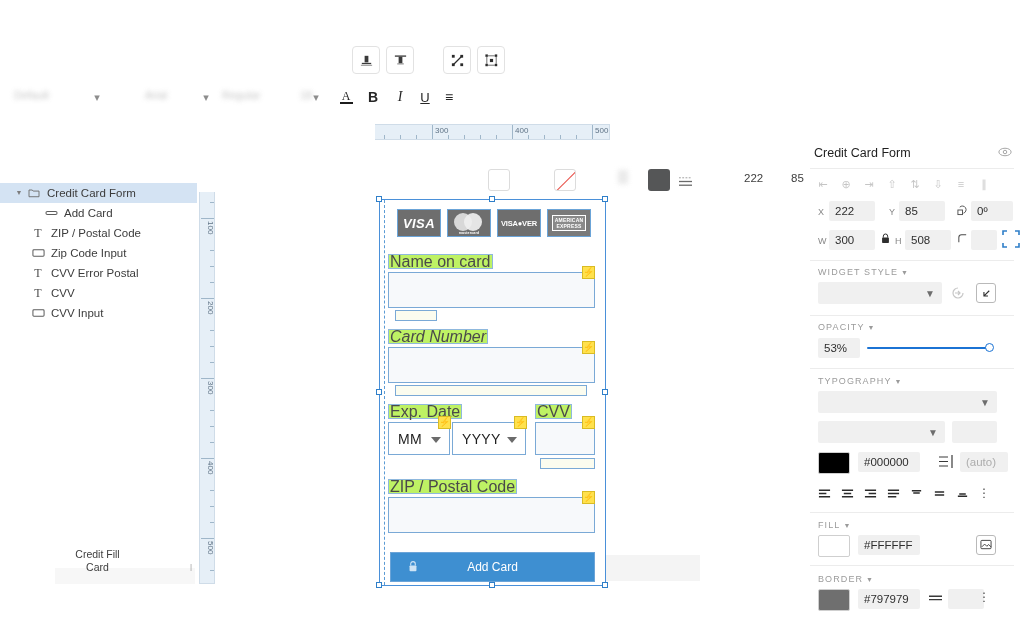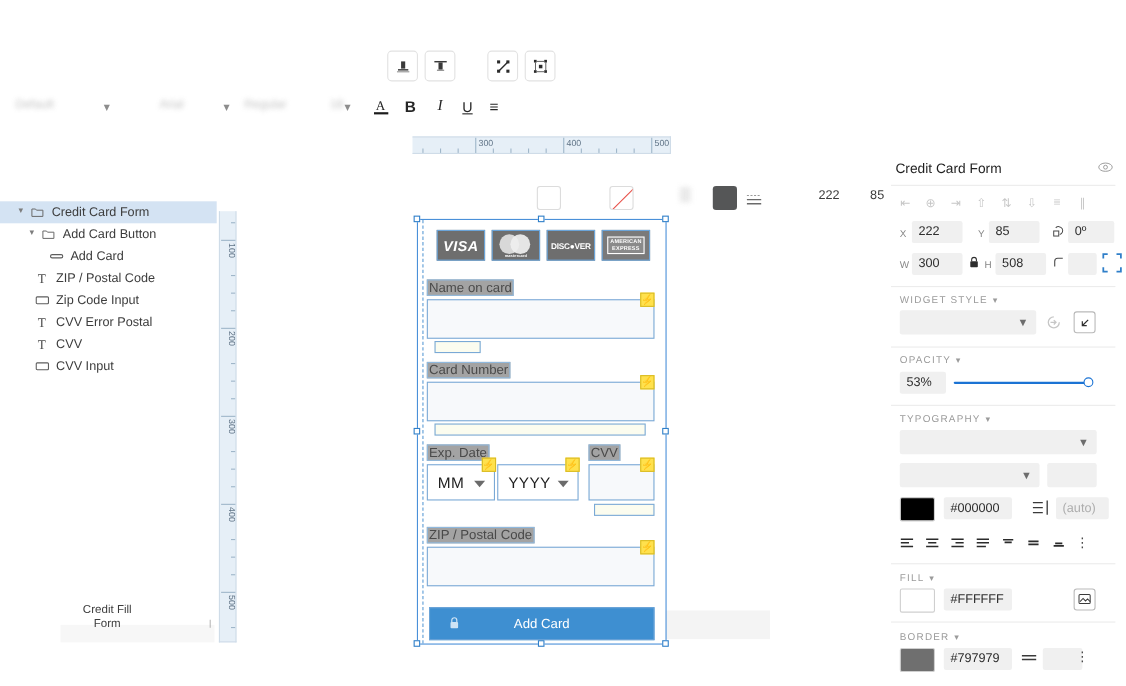--- a/index.html
+++ b/index.html
@@ -168,22 +168,22 @@
     padding: 1px 2px; text-align: center; letter-spacing: .2px;
   }
   .mc-wrap { position: relative; width: 30px; height: 20px; }
   .mc-c { position: absolute; top: 0; width: 18px; height: 18px; border-radius: 50%; }
   .mc-l { left: 0; background: #d8d8d8; }
   .mc-r { left: 10px; background: #efefef; opacity: .92; }
   .mc-t { position: absolute; bottom: -2px; left: 0; width: 30px;
           text-align: center; font-size: 3.6px; color: #fff; letter-spacing: .1px; }
 
   .fld-label {
-    position: absolute; font-size: 12px; color: #4a4a4a;
-    border: 1px solid #8fb8dd; background: #a3a3a3; padding: 0 1px;
+    position: absolute; font-size: 16px; color: #4a4a4a;
+    border: 1px solid #8fb8dd; background: #bef264; padding: 0 1px;
     line-height: 13px; white-space: nowrap;
   }
   .fld-box {
     position: absolute; background: #f7f9fb; border: 1.2px solid #7aa9d6;
   }
   .fld-err {
     position: absolute; background: #fbfcef; border: 1px solid #7aa9d6;
   }
   .badge {
     position: absolute; width: 13px; height: 13px; background: #ffe14d;
@@ -354,29 +354,20 @@
 
   <div class="layers">
     <div class="layer-row sel" style="padding-left:14px">
       <span class="disc">▼</span>
       <span class="lico">
         <svg width="12" height="10" viewBox="0 0 13 11">
             <path d="M1 2.2h3.6l1 1.2H12v6.2H1z" fill="none" stroke="#6a6a6a" stroke-width="1"></path>
           </svg>
       </span>
       <span class="ltext">Credit Card Form</span>
-    </div>
-    <div class="layer-row" style="padding-left:24px">
-      <span class="disc">▼</span>
-      <span class="lico">
-        <svg width="12" height="10" viewBox="0 0 13 11">
-            <path d="M1 2.2h3.6l1 1.2H12v6.2H1z" fill="none" stroke="#6a6a6a" stroke-width="1"></path>
-          </svg>
-      </span>
-      <span class="ltext">Add Card Button</span>
     </div>
     <div class="layer-row" style="padding-left:43px">
       <span class="lico">
         <svg width="13" height="8" viewBox="0 0 14 8">
             <rect x="1" y="2.4" width="12" height="3.2" rx="1.6" fill="none" stroke="#5d5d5d" stroke-width="1.1"></rect>
           </svg>
       </span>
       <span class="ltext">Add Card</span>
     </div>
     <div class="layer-row" style="padding-left:30px">
@@ -446,51 +437,51 @@
       <div class="rv-tick" style="top:314px;width:4px"></div>
     <div class="rv-tick" style="top:330px;width:4px"></div>
       <div class="rv-tick" style="top:378px;width:4px"></div>
   </div>
 
   <div class="canvas-ghost"></div>
   <div class="canvas-ghost2"></div>
   <div class="tiny-mark">|</div>
   <div class="canvas-label">
     <div>Credit Fill</div>
-    <div>Form</div>
+    <div>Card</div>
   </div>
 
   <div class="guide-v"></div>
 
   <div class="artboard">
 
     <div class="brandrow">
       <div class="brand visa">VISA</div>
       <div class="brand">
         <div class="mc-wrap">
           <div class="mc-c mc-l"></div>
             <div class="mc-c mc-r"></div>
           <div class="mc-t">mastercard</div>
         </div>
       </div>
-      <div class="brand disc">DISC●VER</div>
+      <div class="brand disc">VISA●VER</div>
       <div class="brand amex">
         <div class="amex-in">
           <div>AMERICAN</div>
           <div>EXPRESS</div>
         </div>
       </div>
     </div>
 
     <div class="fld-label" style="left:8px; top:54px;">Name on card</div>
     <div class="fld-box" style="left:8px; top:72px; width:207px; height:36px;"></div>
     <div class="badge" style="left:202px; top:66px;">⚡</div>
     <div class="fld-err" style="left:15px; top:110px; width:42px; height:11px;"></div>
 
-    <div class="fld-label" style="left:8px; top:129px;">Card Number</div>
+    <div class="fld-label" style="left:8px; top:129px;font-style:italic;">Card Number</div>
     <div class="fld-box" style="left:8px; top:147px; width:207px; height:36px;"></div>
     <div class="badge" style="left:202px; top:141px;">⚡</div>
     <div class="fld-err" style="left:15px; top:185px; width:192px; height:11px;"></div>
 
     <div class="fld-label" style="left:8px; top:204px;">Exp. Date</div>
     <div class="sel-fld" style="left:8px; top:222px; width:62px; height:33px;">
       <span class="sv">MM</span>
       <span class="sc"></span>
     </div>
     <div class="badge" style="left:58px; top:216px;">⚡</div>

